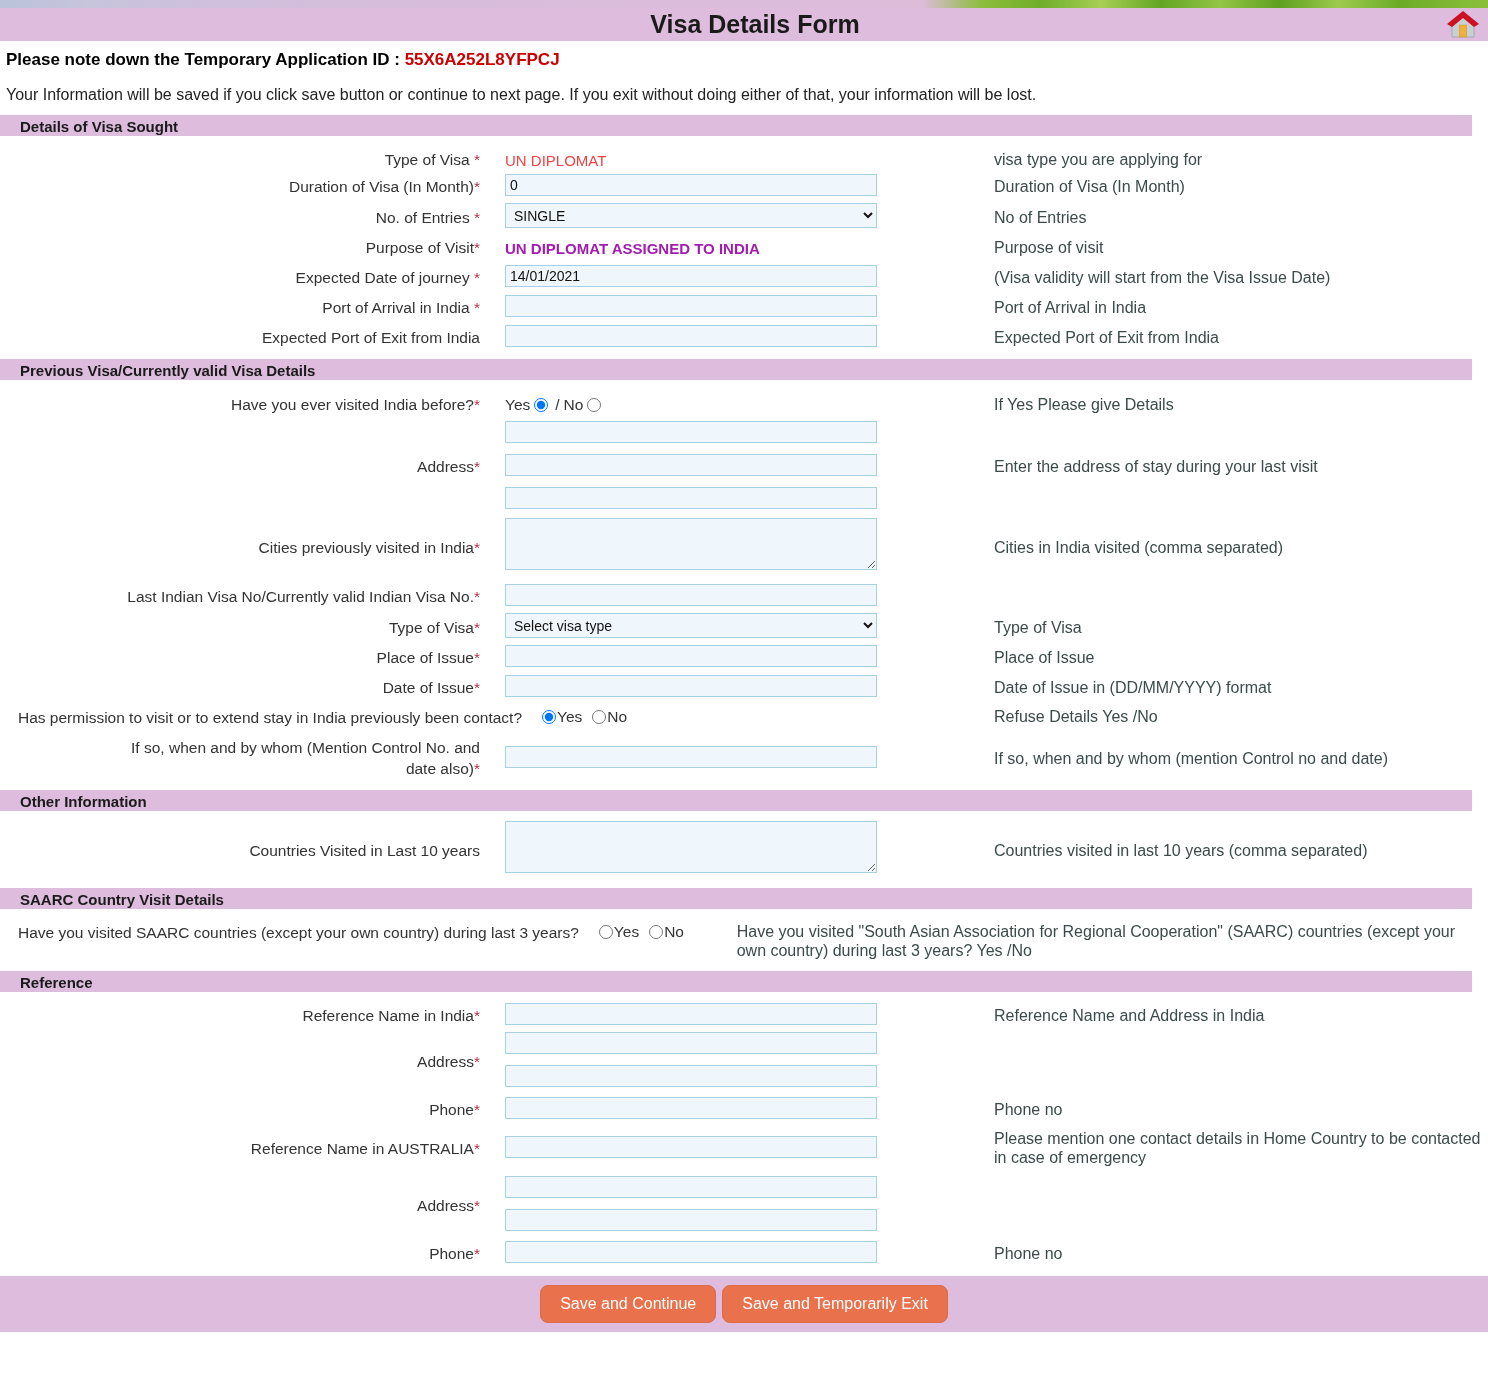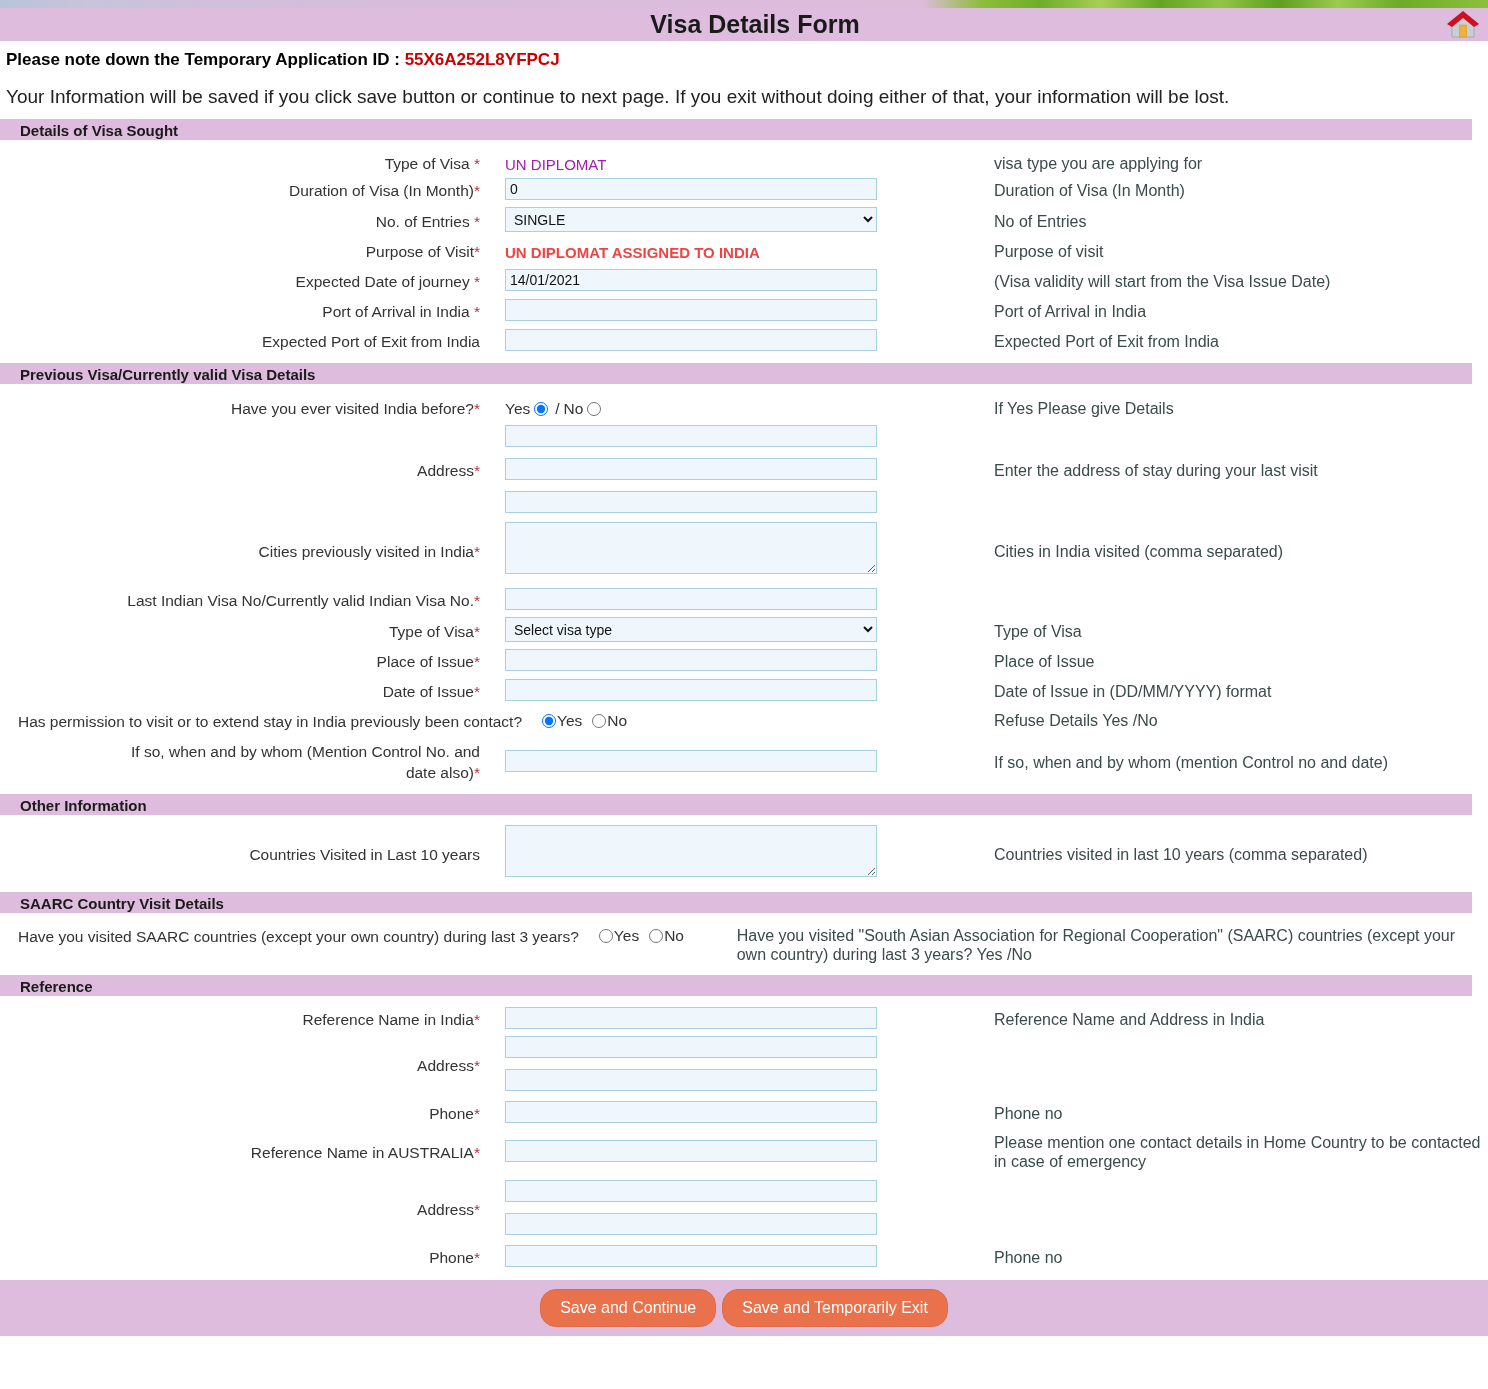--- a/index.html
+++ b/index.html
@@ -48,21 +48,21 @@
 
   
   .notice-id {
     font-size: 17px;
     font-weight: bold;
     color: #000;
     padding: 8px 0 0 6px;
   }
   .notice-id .appid { color: #cc0000; }
   .notice-info {
-    font-size: 19px;
+    font-size: 16px;
     color: #222;
     padding: 16px 0 10px 6px;
   }
 
   
   .sec-head {
     background: #ddbcdd;
     font-size: 15px;
     font-weight: bold;
     color: #1a1a1a;
@@ -102,28 +102,28 @@
     color: #3b4a4a;
     padding-top: 6px;
     padding-left: 12px;
     line-height: 19px;
   }
   .req { color: #b23048; font-weight: normal; }
 
   
   .val-plain {
     font-size: 15px;
-    color: #a21caf;
+    color: #ef4444;
     padding-top: 4px;
     line-height: 19px;
   }
   .val-bold {
     font-size: 15px;
     font-weight: bold;
-    color: #ef4444;
+    color: #a21caf;
     padding-top: 4px;
     line-height: 19px;
   }
 
   input[type="text"] {
     width: 372px;
     height: 22px;
     background: #f0f7fc;
     border: 1px solid #a9cfe3;
     font-family: "Liberation Sans", sans-serif;
@@ -207,21 +207,21 @@
     display: flex;
     justify-content: center;
     align-items: center;
     gap: 6px;
     border-top: 1px solid #fff;
   }
   .btn {
     background: #e9714b;
     color: #ffffff;
     border: 1px solid #dd6b48;
-    border-radius: 16px;
+    border-radius: 8px;
     font-family: "Liberation Sans", sans-serif;
     font-size: 16px;
     padding: 9px 19px;
     cursor: pointer;
     line-height: 18px;
   }
 
   .white-pad { height: 10px; background:#fff; }
   .white-pad-sm { height: 6px; background:#fff; }
   .white-pad-xs { height: 3px; background:#fff; }

